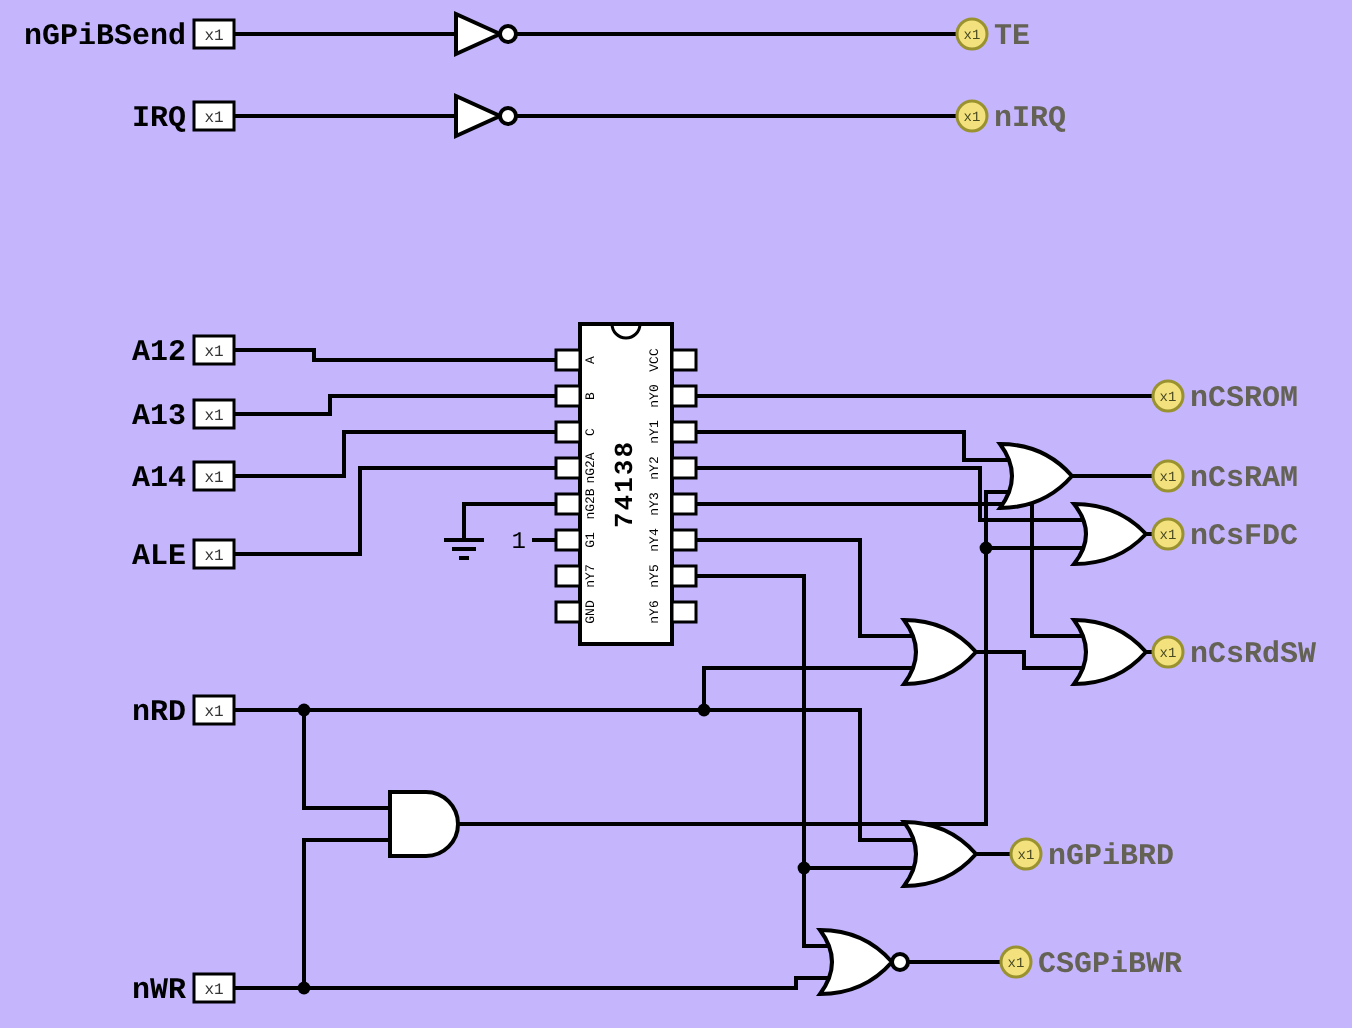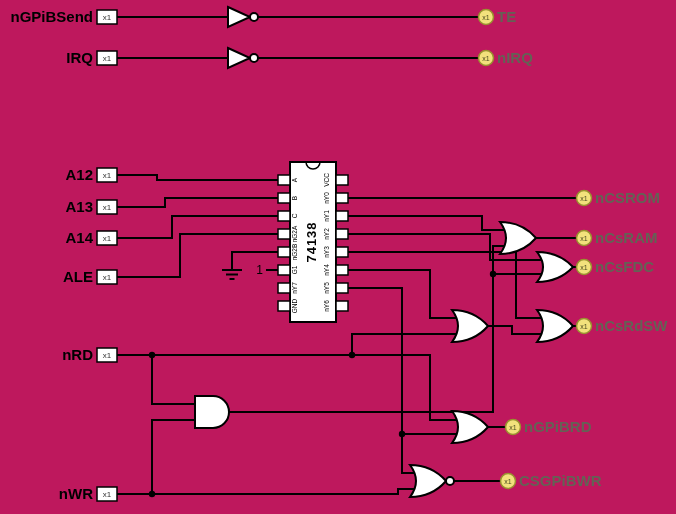--- a/index.html
+++ b/index.html
@@ -1,17 +1,17 @@
 <!DOCTYPE html>
 <html><head>
 <meta charset="utf-8">
 <style>
   html,body{margin:0;padding:0;background:#ffffff;}
   body{font-family:"Liberation Sans", sans-serif;}
-  .canvas-wrap{width:676px;height:514px;position:relative;background:#be185d;overflow:hidden;}
+  .canvas-wrap{width:676px;height:514px;position:relative;background:#c4b5fd;overflow:hidden;font-family:Liberation Mono, monospace;}
   svg{display:block;}
   .wire{fill:none;stroke:#000000;stroke-width:2;stroke-linejoin:miter;}
   .comp{fill:#ffffff;stroke:#000000;stroke-width:2;}
   .pinbox{fill:#ffffff;stroke:#000000;stroke-width:1.5;}
   .dot{fill:#000000;stroke:none;}
   .in-label{font-size:15px;font-weight:bold;fill:#000000;}
   .out-label{font-size:15px;font-weight:bold;fill:#646255;}
   .tag{font-size:8px;fill:#333333;}
   .tag-small{font-size:7px;fill:#4a4a20;}
   .pin-label{font-size:6.5px;fill:#000000;}

